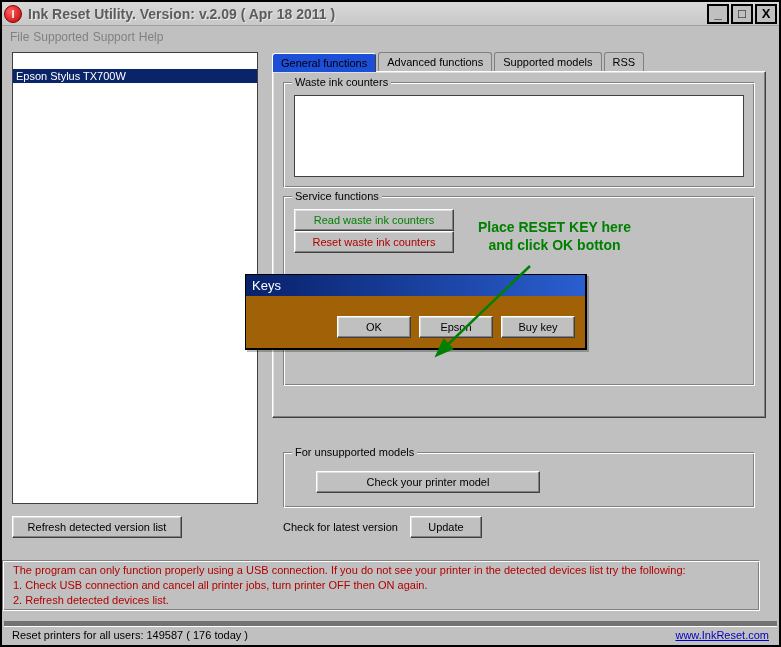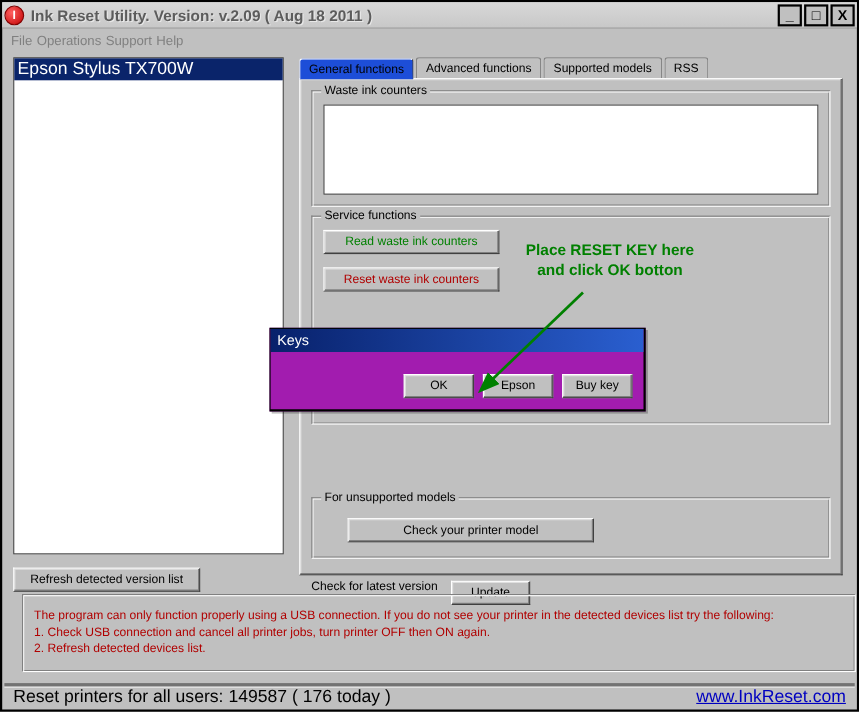--- a/index.html
+++ b/index.html
@@ -8,67 +8,67 @@
 .titlebar { height: 24px; background: linear-gradient(#d8d8d8,#c8c8c8); display: flex; align-items: center; padding: 0 2px; border-bottom: 1px solid #a0a0a0; }
 .titlebar-icon { width: 18px; height: 18px; border-radius: 50%; background: radial-gradient(circle at 35% 35%, #ff6060, #c00000); border: 1px solid #800000; margin-right: 6px; display: flex; align-items: center; justify-content: center; color: #fff; font-weight: bold; font-size: 11px; }
 .titlebar-text { color: #5c5c5c; font-size: 14px; font-weight: bold; text-shadow: 1px 1px 0 #e8e8e8; flex: 1; }
 .titlebar-btns { display: flex; gap: 2px; }
 .titlebar-btn { width: 22px; height: 20px; border: 2px solid #000; background: #c0c0c0; display: flex; align-items: center; justify-content: center; font-weight: bold; font-size: 13px; cursor: pointer; }
 .menubar { height: 22px; display: flex; align-items: center; padding: 0 8px; gap: 4px; color: #808080; font-size: 12px; }
 .menubar span { cursor: pointer; }
 .content { position: relative; padding: 6px 10px 0 10px; height: calc(100% - 24px - 22px); }
 .left-panel { position: absolute; left: 10px; top: 4px; width: 246px; }
 .device-list { width: 246px; height: 452px; background: #fff; border: 1px solid #404040; }
-.device-item { background: #0a246a; color: #fff; padding: 1px 3px; font-size: 16px; }
+.device-item { background: #0a246a; color: #fff; padding: 1px 3px; font-size: 11px; margin-top: 16px; }
 .refresh-btn { margin-top: 12px; width: 170px; }
 .btn { height: 22px; background: #c0c0c0; border: 1px solid #000; border-top-color: #fff; border-left-color: #fff; border-right-color: #404040; border-bottom-color: #404040; box-shadow: inset -1px -1px 0 #808080, inset 1px 1px 0 #dfdfdf; font-size: 11px; font-family: inherit; cursor: pointer; padding: 0 8px; }
 .right-panel { position: absolute; left: 270px; top: 4px; width: 494px; }
 .tabrow { display: flex; position: relative; z-index: 2; }
 .tab { padding: 3px 8px 3px 8px; border: 1px solid #808080; border-bottom: none; background: #c0c0c0; margin-right: 2px; font-size: 11px; cursor: pointer; border-top-left-radius: 3px; border-top-right-radius: 3px; position: relative; }
 .tab.active { background: #1d4ed8; border-color: #fff #404040 #c0c0c0 #fff; top: 1px; z-index: 3; }
-.tab-panel { border: 1px solid #fff; border-right-color: #404040; border-bottom-color: #404040; box-shadow: inset -1px -1px 0 #808080, inset 1px 1px 0 #dfdfdf; background: #c0c0c0; padding: 10px; height: 452px; }
+.tab-panel { border: 1px solid #fff; border-right-color: #404040; border-bottom-color: #404040; box-shadow: inset -1px -1px 0 #808080, inset 1px 1px 0 #dfdfdf; background: #c0c0c0; padding: 10px; height: 347px; }
 .groupbox { border: 1px solid #808080; border-right-color: #fff; border-bottom-color: #fff; box-shadow: inset 1px 1px 0 #fff, inset -1px -1px 0 #808080; padding: 12px 10px 10px 10px; margin-bottom: 8px; position: relative; }
 .groupbox-title { position: absolute; top: -7px; left: 8px; background: #c0c0c0; padding: 0 3px; font-size: 11px; }
 .waste-box { background: #fff; border: 1px solid #404040; height: 82px; width: 100%; }
-.svc-btn { display: block; width: 160px; height: 22px; margin-bottom: 12px; }
+.svc-btn { display: block; width: 160px; height: 22px; margin-bottom: 0; }
 .svc-btn.green { color: #008000; }
 .svc-btn.red { color: #b00000; }
 .unsupported-btn { width: 224px; margin: 6px 0 2px 22px; }
 .check-row { display: flex; align-items: center; gap: 12px; margin-top: 6px; }
-.info-box { position: absolute; left: 18px; bottom: 34px; width: 758px; border: 1px solid #808080; border-right-color: #fff; border-bottom-color: #fff; box-shadow: inset 1px 1px 0 #fff, inset -1px -1px 0 #808080; padding: 12px 10px; color: #b00000; font-size: 11px; line-height: 1.35; }
-.status-bar { position: absolute; left: 2px; bottom: 2px; right: 2px; height: 22px; border-top: 3px solid #737373; box-shadow: inset 0 1px 0 #fff; display: flex; align-items: center; padding: 0 8px; font-size: 16px; justify-content: space-between; }
+.info-box { position: absolute; left: 0; bottom: 34px; width: 758px; border: 1px solid #808080; border-right-color: #fff; border-bottom-color: #fff; box-shadow: inset 1px 1px 0 #fff, inset -1px -1px 0 #808080; padding: 2px 10px; color: #b00000; font-size: 11px; line-height: 1.35; }
+.status-bar { position: absolute; left: 2px; bottom: 2px; right: 2px; height: 22px; border-top: 5px solid #737373; box-shadow: inset 0 1px 0 #fff; display: flex; align-items: center; padding: 0 8px; font-size: 11px; justify-content: space-between; }
 .status-link { color: #0000c0; text-decoration: underline; cursor: pointer; }
-.dialog { position: absolute; left: 243px; top: 296px; width: 342px; background: #a21caf; border: 1px solid #000; border-right-width: 2px; border-bottom-width: 2px; box-shadow: 2px 2px 0 rgba(0,0,0,0.25); z-index: 10; }
+.dialog { position: absolute; left: 243px; top: 272px; width: 342px; background: #a16207; border: 1px solid #000; border-right-width: 2px; border-bottom-width: 2px; box-shadow: 2px 2px 0 rgba(0,0,0,0.25); z-index: 10; }
 .dialog-title { height: 21px; background: linear-gradient(to right,#08216b,#2a5fd0); color: #fff; font-size: 13px; display: flex; align-items: center; padding: 0 6px; }
 .dialog-body { padding: 10px; }
 .dlg-group { border: 1px solid #808080; border-right-color: #fff; border-bottom-color: #fff; box-shadow: inset 1px 1px 0 #fff, inset -1px -1px 0 #808080; padding: 10px 8px 8px 8px; position: relative; }
 .dlg-group-title { position: absolute; top: -7px; left: 8px; background: #c0c0c0; padding: 0 3px; font-size: 11px; }
 .key-input { width: 100%; height: 20px; border: 1px solid #404040; border-top-color: #404040; border-left-color: #404040; border-right-color: #fff; border-bottom-color: #fff; background: #fff; font-family: inherit; font-size: 11px; padding: 0 3px; }
 .dlg-btns { display: flex; justify-content: flex-end; gap: 8px; margin-top: 10px; }
-.dlg-btns .btn { width: 64px; }
+.dlg-btns .btn { width: 74px; }
 .annotation { position: absolute; left: 476px; top: 216px; color: #008000; font-size: 14px; font-weight: bold; text-align: center; line-height: 1.3; z-index: 20; }
 .arrow-svg { position: absolute; left: 418px; top: 256px; z-index: 21; pointer-events: none; }
 </style>
 </head>
 <body>
 
 <div class="window">
   <div class="titlebar">
     <div class="titlebar-icon">I</div>
-    <div class="titlebar-text">Ink Reset Utility. Version: v.2.09 ( Aug 18 2011 )</div>
+    <div class="titlebar-text">Ink Reset Utility. Version: v.2.09 ( Apr 18 2011 )</div>
     <div class="titlebar-btns">
       <div class="titlebar-btn">_</div>
       <div class="titlebar-btn">□</div>
       <div class="titlebar-btn">X</div>
     </div>
   </div>
 
   <div class="menubar">
     <span>File</span>
-    <span>Operations</span>
+    <span>Supported</span>
     <span>Support</span>
     <span>Help</span>
   </div>
 
   <div class="content">
     <div class="left-panel">
       <div class="device-list">
         <div class="device-item">Epson Stylus TX700W</div>
       </div>
       <button class="btn refresh-btn">Refresh detected version list</button>
@@ -91,21 +91,21 @@
           <button class="btn svc-btn green">Read waste ink counters</button>
           <button class="btn svc-btn red">Reset waste ink counters</button>
         </div>
         <div style="height:58px;"></div>
         <div class="groupbox" style="padding-bottom:12px;">
           <div class="groupbox-title">For unsupported models</div>
           <button class="btn unsupported-btn">Check your printer model</button>
         </div>
         <div class="check-row">
           <span>Check for latest version</span>
-          <button class="btn" style="width:72px;margin-top:12px;">Update</button>
+          <button class="btn" style="width:72px;">Update</button>
         </div>
       </div>
     </div>
 
     <div class="info-box">
       <div>The program can only function properly using a USB connection. If you do not see your printer in the detected devices list try the following:</div>
       <div>1. Check USB connection and cancel all printer jobs, turn printer OFF then ON again.</div>
       <div>2. Refresh detected devices list.</div>
     </div>
   </div>

